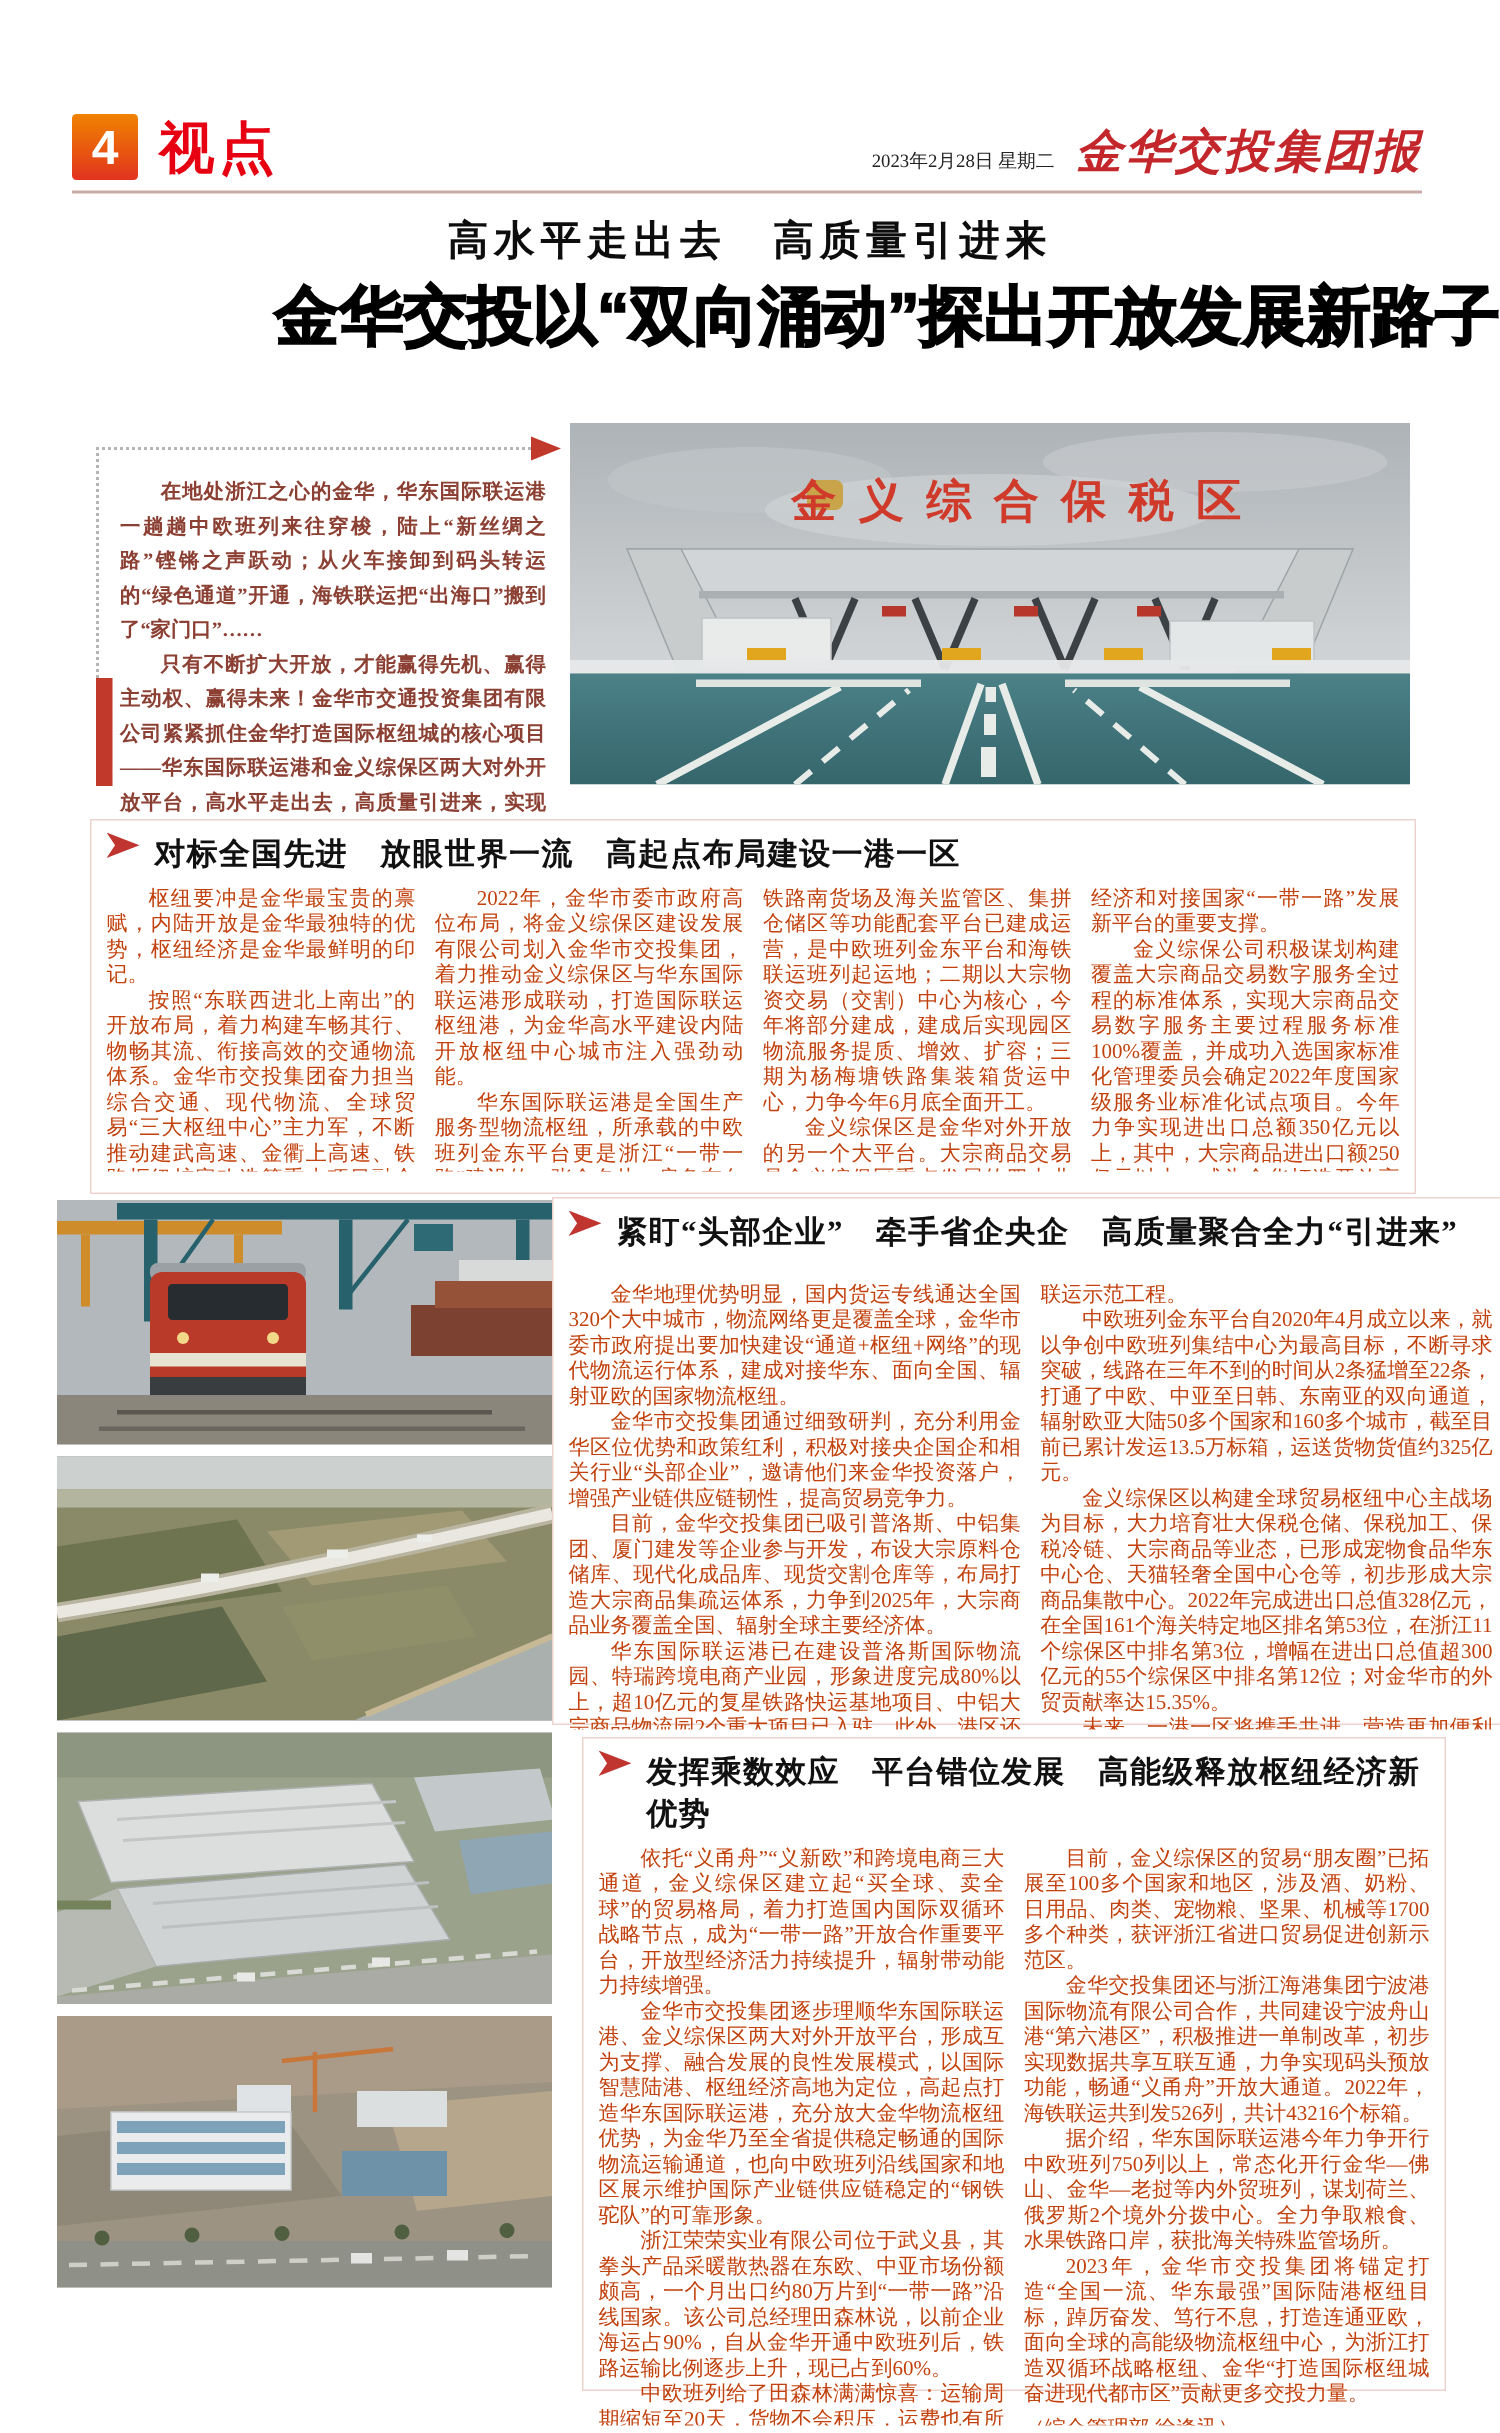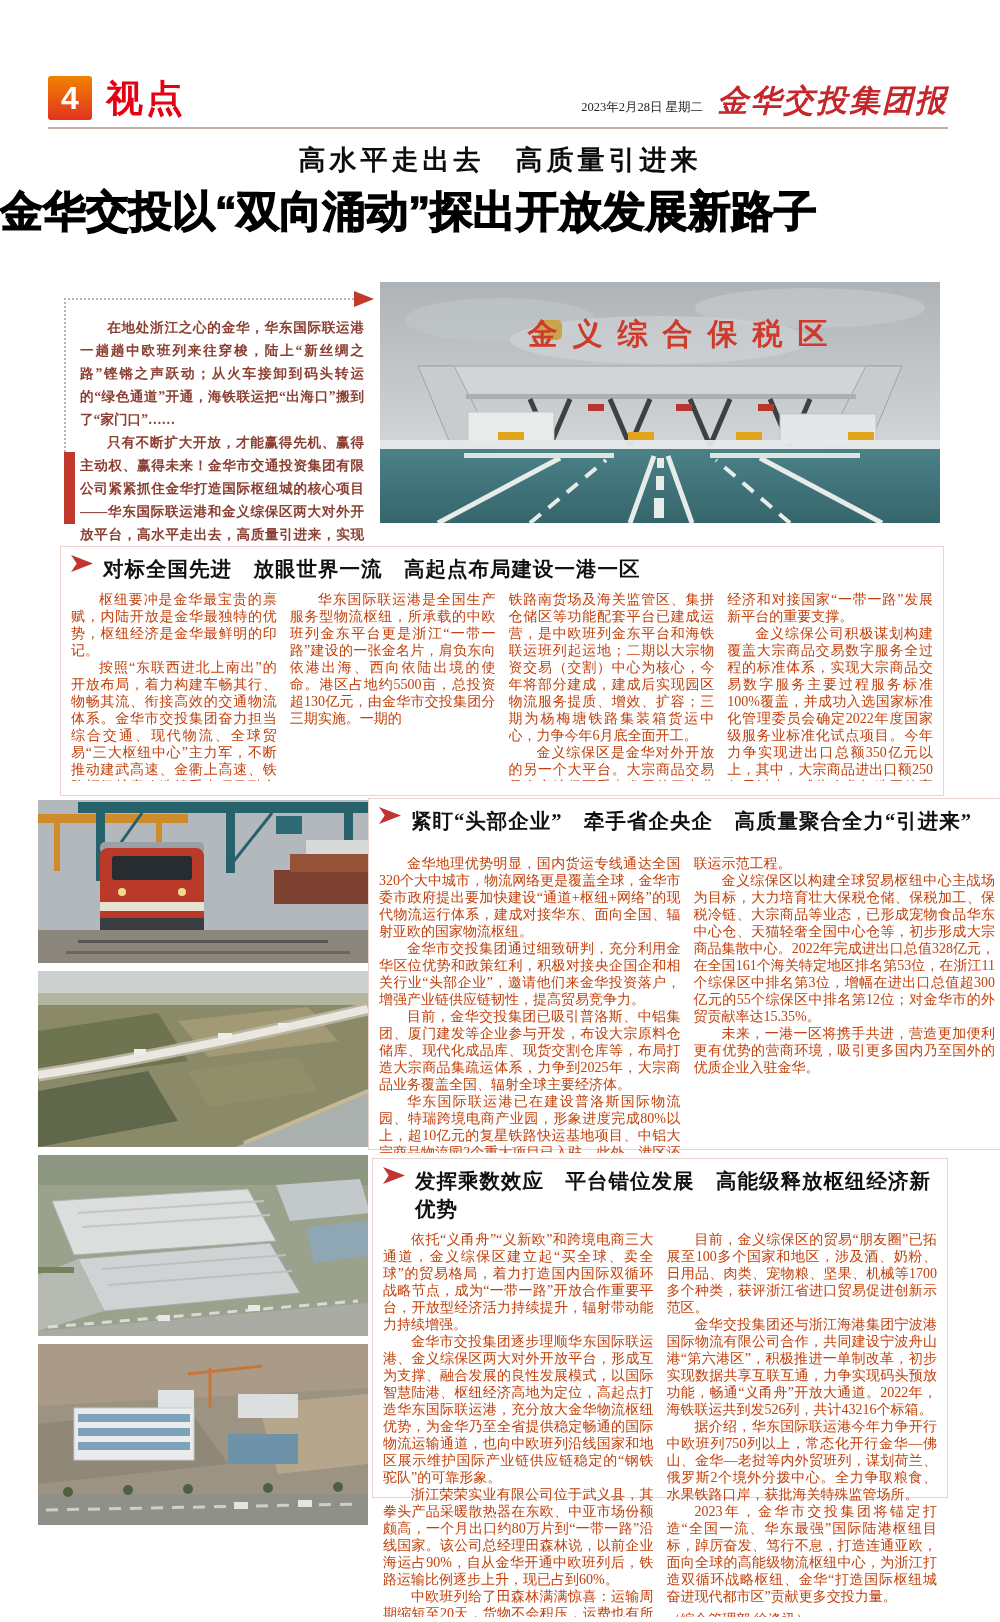--- a/index.html
+++ b/index.html
@@ -14,21 +14,21 @@
   .secname{position:absolute;left:58px;top:0px;color:#e60012;
            font:900 37px/50px "Liberation Sans","DejaVu Sans",sans-serif;letter-spacing:3px;}
   .hdr-right{position:absolute;right:0;bottom:2px;display:flex;align-items:baseline;gap:14px;}
   .date{font-size:12.5px;color:#222;}
   .masthead{color:#c3272b;font:bold italic 31px "Liberation Serif","DejaVu Serif",serif;letter-spacing:2px;}
   .hdr-rule{position:absolute;left:48px;right:52px;top:127px;height:2px;background:#c9aca6;}
 
   
   .kicker{position:absolute;left:0;top:142px;width:100%;text-align:center;color:#0d0d0d;
           font:bold 27px "Liberation Serif","DejaVu Serif",serif;letter-spacing:4px;}
-  .mainhead{position:absolute;left:0;top:184px;width:100%;text-align:left;color:#000;
+  .mainhead{position:absolute;left:0;top:184px;width:100%;text-align:right;color:#000;
             font:900 43px/54px "Liberation Sans","DejaVu Sans",sans-serif;letter-spacing:0px;
             -webkit-text-stroke:1.3px #000;}
 
   
   .leadbox{position:absolute;left:64px;top:298px;width:306px;height:226px;
            border-top:2px dotted #b5b5b5;border-left:2px dotted #b5b5b5;
            padding:16px 6px 0 14px;box-sizing:border-box;}
   .leadbox p{margin:0;text-indent:2em;text-align:justify;color:#8c4033;
              font-size:13.6px;line-height:23px;font-weight:bold;}
   .lead-arrow{position:absolute;right:-4px;top:-9px;width:0;height:0;
@@ -51,21 +51,21 @@
   .sec-body{display:flex;gap:13px;}
   .col{flex:1 1 0;overflow:hidden;}
   .col p{margin:0;text-indent:2em;text-align:justify;font-size:14px;line-height:17px;color:#c2410c;}
   .col p.cont{text-indent:0;}
   .byline{text-align:right;text-indent:0 !important;padding-top:6px;font-size:12.8px;color:#333;}
 
   #sec1{left:60px;top:546px;width:884px;height:250px;}
   #sec1 .col{height:190px;}
   #sec2{left:368px;top:798px;width:638px;height:352px;}
   #sec2 .col{height:298px;margin-top:12px;}
-  #sec3{left:372px;top:1158px;width:576px;height:340px;}
+  #sec3{left:388px;top:1158px;width:576px;height:436px;}
   #sec3 .col{height:386px;}
 </style>
 </head>
 <body>
 
 <div id="page">
 
   <div class="hdr">
     <div class="pagenum">4</div>
     <div class="secname">视点</div>
@@ -135,20 +135,21 @@
     <div class="sec-title">
       <span class="chev"></span>
       <span>对标全国先进　放眼世界一流　高起点布局建设一港一区</span>
     </div>
     <div class="sec-body">
       <div class="col">
         <p>枢纽要冲是金华最宝贵的禀赋，内陆开放是金华最独特的优势，枢纽经济是金华最鲜明的印记。</p>
         <p>按照“东联西进北上南出”的开放布局，着力构建车畅其行、物畅其流、衔接高效的交通物流体系。金华市交投集团奋力担当综合交通、现代物流、全球贸易“三大枢纽中心”主力军，不断推动建武高速、金衢上高速、铁路枢纽扩容改造等重大项目融合聚变，提升枢纽的连通性、融合性、联动性，切实以枢纽建设撕开高质量赶超发展的突破口。</p>
       </div>
       <div class="col">
+        <p>2022年，金华市委市政府高位布局，将金义综保区建设发展有限公司划入金华市交投集团，着力推动金义综保区与华东国际联运港形成联动，打造国际联运枢纽港，为金华高水平建设内陆开放枢纽中心城市注入强劲动能。</p>
         <p>华东国际联运港是全国生产服务型物流枢纽，所承载的中欧班列金东平台更是浙江“一带一路”建设的一张金名片，肩负东向依港出海、西向依陆出境的使命。港区占地约5500亩，总投资超130亿元，由金华市交投集团分三期实施。一期的</p>
       </div>
       <div class="col">
         <p class="cont">铁路南货场及海关监管区、集拼仓储区等功能配套平台已建成运营，是中欧班列金东平台和海铁联运班列起运地；二期以大宗物资交易（交割）中心为核心，今年将部分建成，建成后实现园区物流服务提质、增效、扩容；三期为杨梅塘铁路集装箱货运中心，力争今年6月底全面开工。</p>
         <p>金义综保区是金华对外开放的另一个大平台。大宗商品交易是金义综保区重点发展的四大业态之一，建设金义国际大宗商品交易中心是金义综保区成为服务浙闽赣皖四省九市经济协作区开放型</p>
       </div>
       <div class="col">
         <p class="cont">经济和对接国家“一带一路”发展新平台的重要支撑。</p>
         <p>金义综保公司积极谋划构建覆盖大宗商品交易数字服务全过程的标准体系，实现大宗商品交易数字服务主要过程服务标准100%覆盖，并成功入选国家标准化管理委员会确定2022年度国家级服务业标准化试点项目。今年力争实现进出口总额350亿元以上，其中，大宗商品进出口额250亿元以上，成为金华打造开放高地新引擎。</p>
       </div>
@@ -257,20 +258,21 @@
     </div>
     <div class="sec-body">
       <div class="col">
         <p>金华地理优势明显，国内货运专线通达全国320个大中城市，物流网络更是覆盖全球，金华市委市政府提出要加快建设“通道+枢纽+网络”的现代物流运行体系，建成对接华东、面向全国、辐射亚欧的国家物流枢纽。</p>
         <p>金华市交投集团通过细致研判，充分利用金华区位优势和政策红利，积极对接央企国企和相关行业“头部企业”，邀请他们来金华投资落户，增强产业链供应链韧性，提高贸易竞争力。</p>
         <p>目前，金华交投集团已吸引普洛斯、中铝集团、厦门建发等企业参与开发，布设大宗原料仓储库、现代化成品库、现货交割仓库等，布局打造大宗商品集疏运体系，力争到2025年，大宗商品业务覆盖全国、辐射全球主要经济体。</p>
         <p>华东国际联运港已在建设普洛斯国际物流园、特瑞跨境电商产业园，形象进度完成80%以上，超10亿元的复星铁路快运基地项目、中铝大宗商品物流园2个重大项目已入驻。此外，港区还成功获批全国多式</p>
       </div>
       <div class="col">
         <p class="cont">联运示范工程。</p>
+        <p>中欧班列金东平台自2020年4月成立以来，就以争创中欧班列集结中心为最高目标，不断寻求突破，线路在三年不到的时间从2条猛增至22条，打通了中欧、中亚至日韩、东南亚的双向通道，辐射欧亚大陆50多个国家和160多个城市，截至目前已累计发运13.5万标箱，运送货物货值约325亿元。</p>
         <p>金义综保区以构建全球贸易枢纽中心主战场为目标，大力培育壮大保税仓储、保税加工、保税冷链、大宗商品等业态，已形成宠物食品华东中心仓、天猫轻奢全国中心仓等，初步形成大宗商品集散中心。2022年完成进出口总值328亿元，在全国161个海关特定地区排名第53位，在浙江11个综保区中排名第3位，增幅在进出口总值超300亿元的55个综保区中排名第12位；对金华市的外贸贡献率达15.35%。</p>
         <p>未来，一港一区将携手共进，营造更加便利更有优势的营商环境，吸引更多国内乃至国外的优质企业入驻金华。</p>
       </div>
     </div>
   </div>
 
   <div class="sec" id="sec3">
     <div class="sec-title">
       <span class="chev"></span>
       <span>发挥乘数效应　平台错位发展　高能级释放枢纽经济新优势</span>

